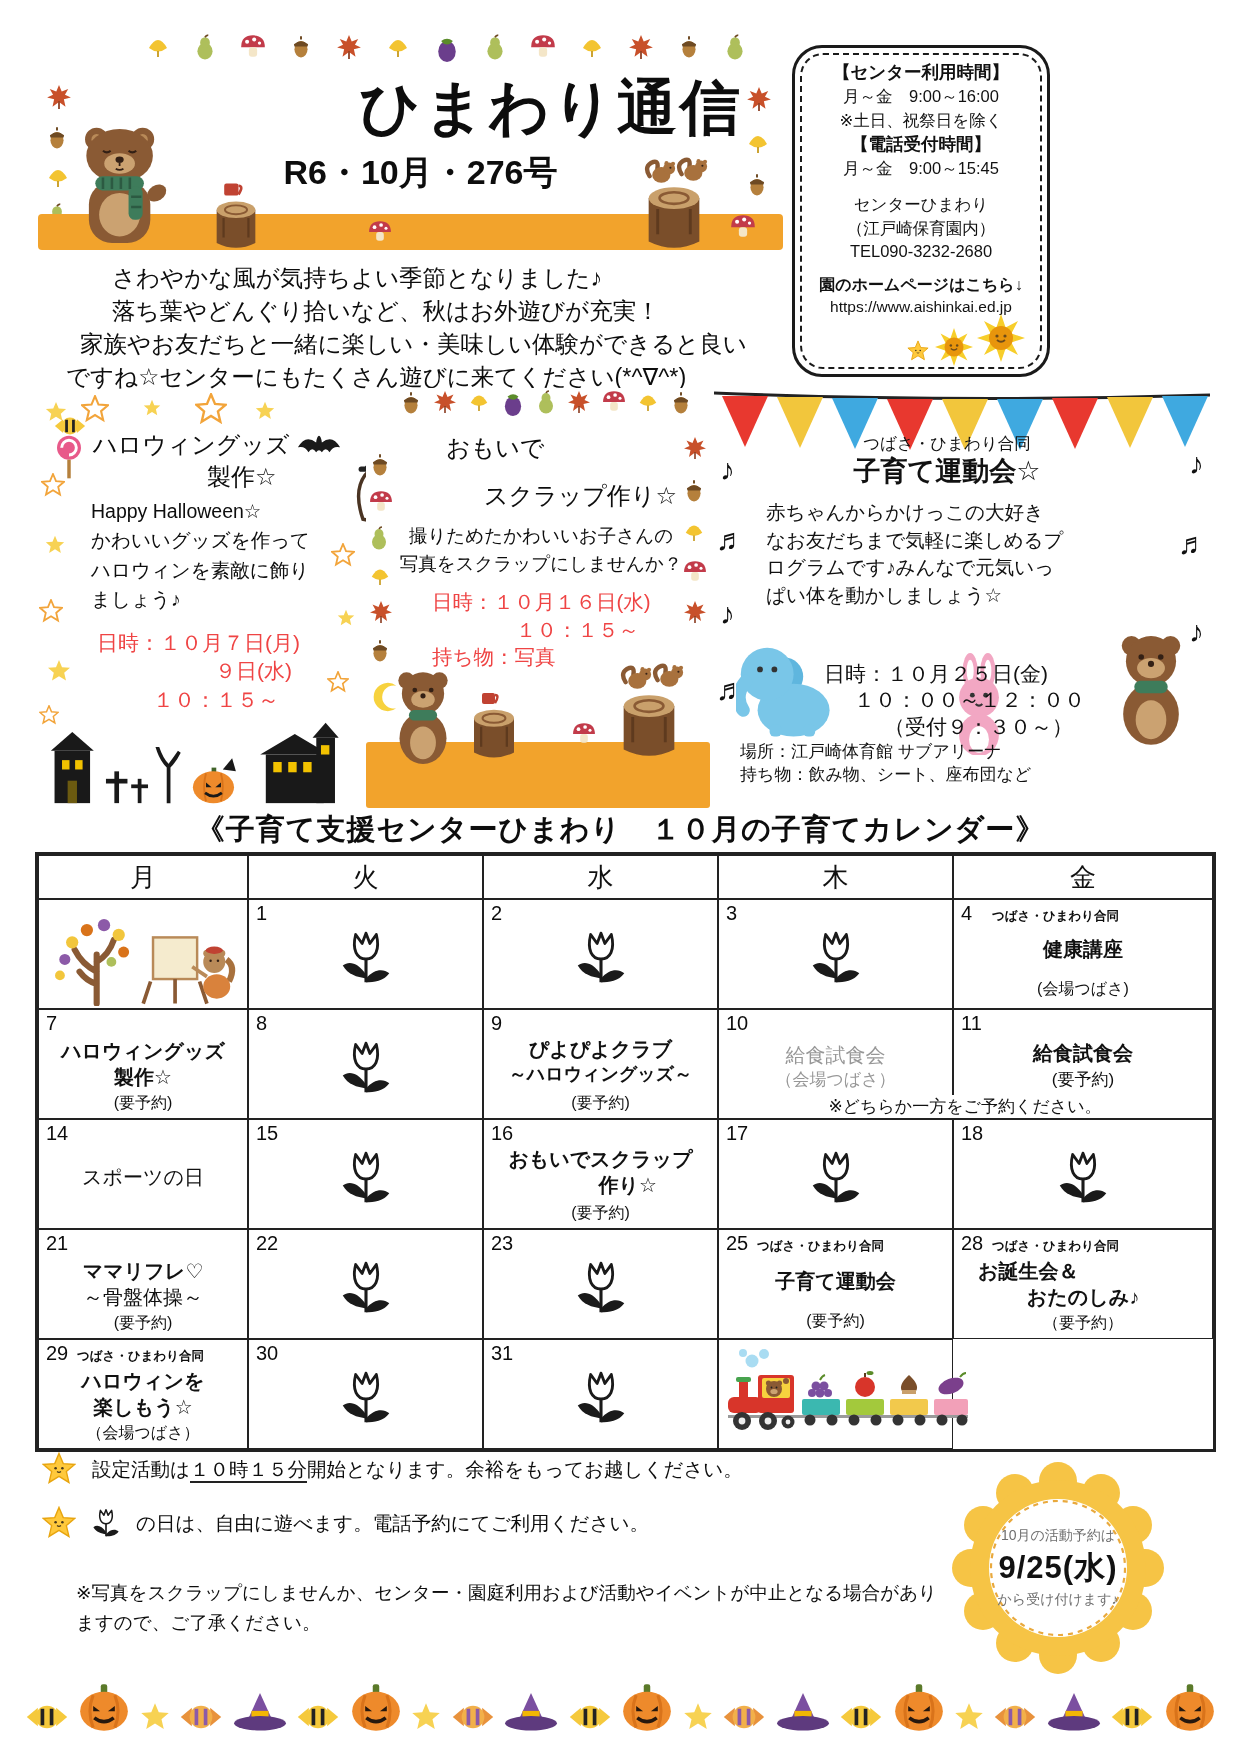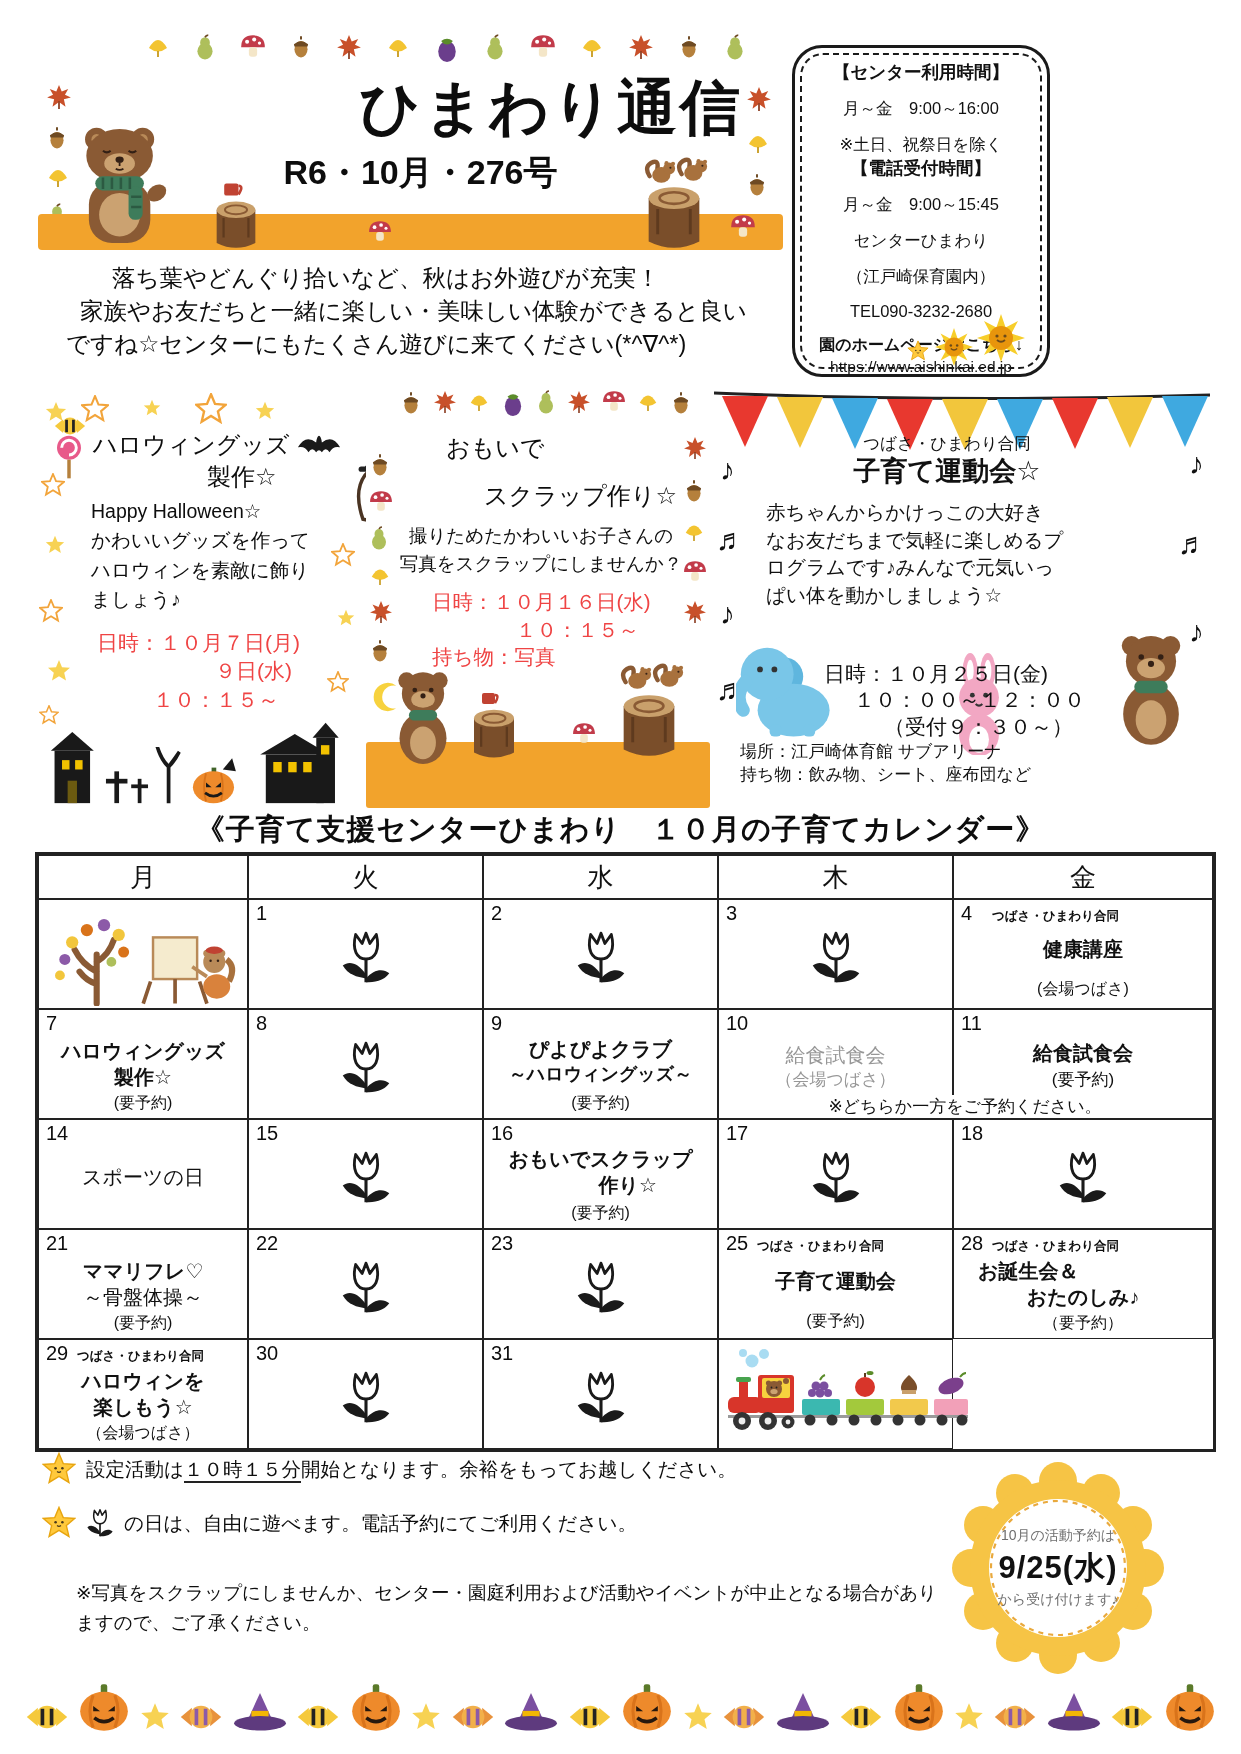--- a/index.html
+++ b/index.html
@@ -17,21 +17,21 @@
   #banner .issue{position:absolute;left:60px;right:40px;top:122px;text-align:center;font-size:34px;font-weight:900;color:#0d0d0d}
   #banner .ground{position:absolute;left:0;right:0;bottom:0;height:36px;background:#F2A32C;border-radius:4px}
   .deco-row{position:absolute;top:6px;left:108px;display:flex;gap:24px;align-items:flex-start}
   .deco-col{position:absolute;left:8px;top:56px;display:flex;flex-direction:column;gap:15px}
   .deco-col-r{position:absolute;left:708px;top:58px;display:flex;flex-direction:column;gap:18px}
 
   
   #infobox{left:792px;top:45px;width:258px;height:332px;border:3px solid #1a1a1a;border-radius:30px;box-sizing:border-box;text-align:center;padding-top:12px}
   #infobox::before{content:"";position:absolute;inset:5px;border:2px dashed #1a1a1a;border-radius:23px;pointer-events:none}
   #infobox .ib-h{font-weight:bold;font-size:17.5px;}
-  #infobox .ib-t{font-size:16.5px;margin-top:14px}
+  #infobox .ib-t{font-size:16.5px;margin-top:2px}
   #infobox .ib-url{font-size:15.5px;margin-top:2px}
 
   
   #intro{left:66px;top:262px;width:714px;font-size:23.5px;line-height:1.4;color:#0d0d0d}
   #intro .l1,#intro .l2{text-indent:46px}
   #intro .l3{text-indent:14px}
 
   
   #ev1{left:35px;top:393px;width:327px;height:412px;background:#fff}
   #ev2{left:366px;top:388px;width:344px;height:420px;background:#fff}
@@ -56,21 +56,21 @@
   .ctag{position:absolute;top:8px;left:38px;font-size:12.5px;font-weight:bold;color:#0d0d0d}
   .cl1{position:absolute;top:32px;left:0;right:0;text-align:center;font-size:20px}
   .cl2{position:absolute;top:58px;left:0;right:0;text-align:center;font-size:20px}
   .cnote{position:absolute;bottom:4px;left:0;right:0;text-align:center;font-size:16px}
   .rightal{text-align:right;padding-right:60px}
   .grayt{color:#979797}
   .tulip{position:absolute;left:50%;top:50%;transform:translate(-50%,-44%)}
   #spannote{position:absolute;left:682px;top:240px;width:490px;text-align:center;font-size:17px;background:#fff;z-index:3}
 
   
-  .fnote{display:flex;align-items:center;gap:10px;font-size:19.5px;color:#0d0d0d}
+  .fnote{display:flex;align-items:center;gap:16px;font-size:19.5px;color:#0d0d0d}
   #note1{left:42px;top:1452px}
   #note2{left:42px;top:1506px}
   #note3{left:76px;top:1578px;font-size:18.5px;line-height:1.62;color:#0d0d0d}
   .uline{border-bottom:2px solid #222;padding-bottom:1px}
 
   
   #badge{left:952px;top:1462px;width:212px;height:212px}
   #badge .btxt{position:absolute;inset:0;display:flex;flex-direction:column;align-items:center;justify-content:center;gap:2px;z-index:2}
   #badge .b1,#badge .b3{font-size:14px;color:#6f6f6f}
   #badge .b2{font-size:31px;font-weight:bold;color:#111;letter-spacing:1px}
@@ -498,20 +498,21 @@
     </svg>
   <svg class="ic abs" style="left:182px;top:266px" width="48" height="48">
       <use href="#s-sunflower"></use>
     </svg>
   <svg class="ic abs" style="left:112px;top:292px" width="22" height="22">
       <use href="#s-star"></use>
     </svg>
 </div>
 
 <div id="intro" class="abs">
+  <div class="l1">さわやかな風が気持ちよい季節となりました♪</div>
   <div class="l2">落ち葉やどんぐり拾いなど、秋はお外遊びが充実！</div>
   <div class="l3">家族やお友だちと一緒に楽しい・美味しい体験ができると良い</div>
   <div class="l4">ですね☆センターにもたくさん遊びに来てください(*^∇^*)</div>
 </div>
 
 <div id="ev1" class="abs">
   <div class="ev-t" style="top:36px;left:58px">ハロウィングッズ</div>
   <div class="ev-t" style="top:68px;left:172px">製作☆</div>
   <div class="ev-d" style="top:104px;left:56px">
     <div>Happy Halloween☆</div>

